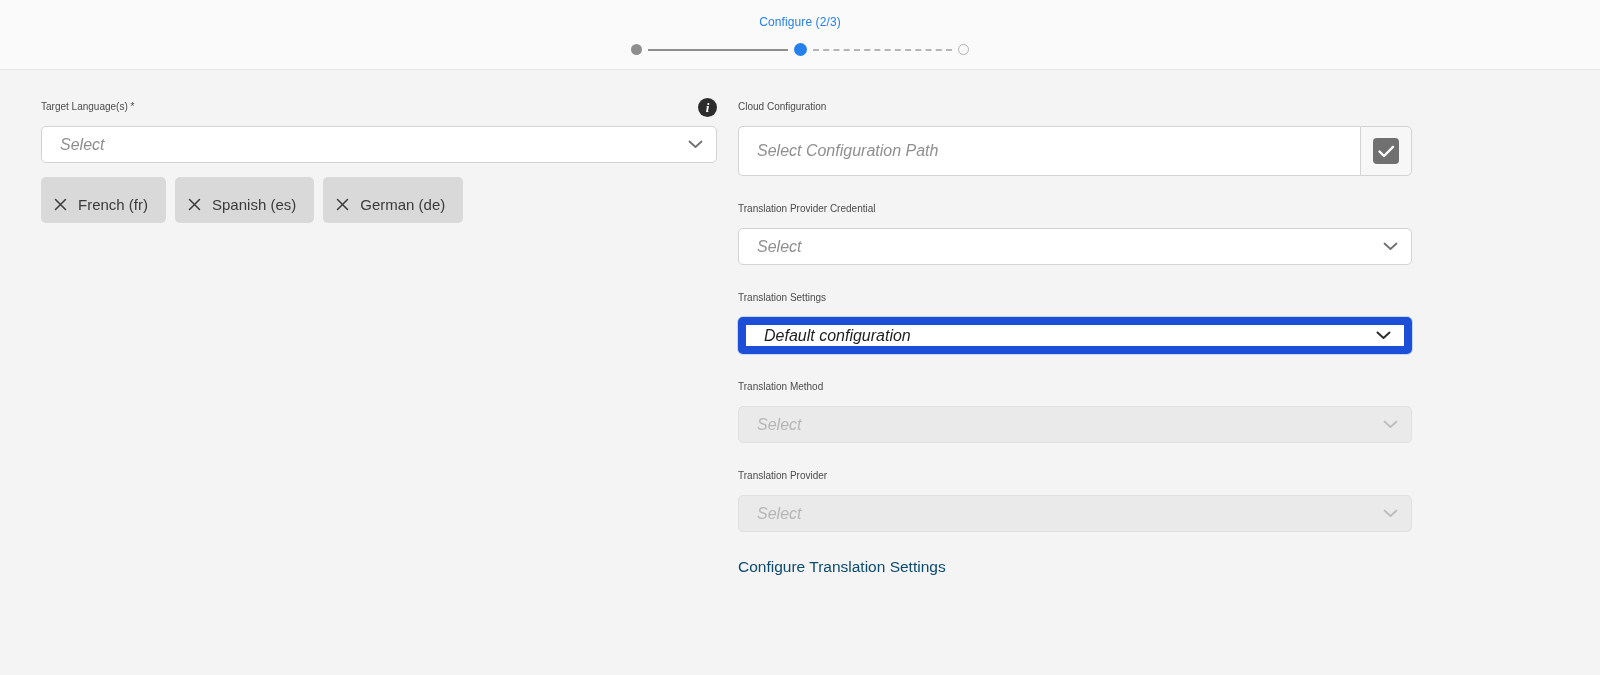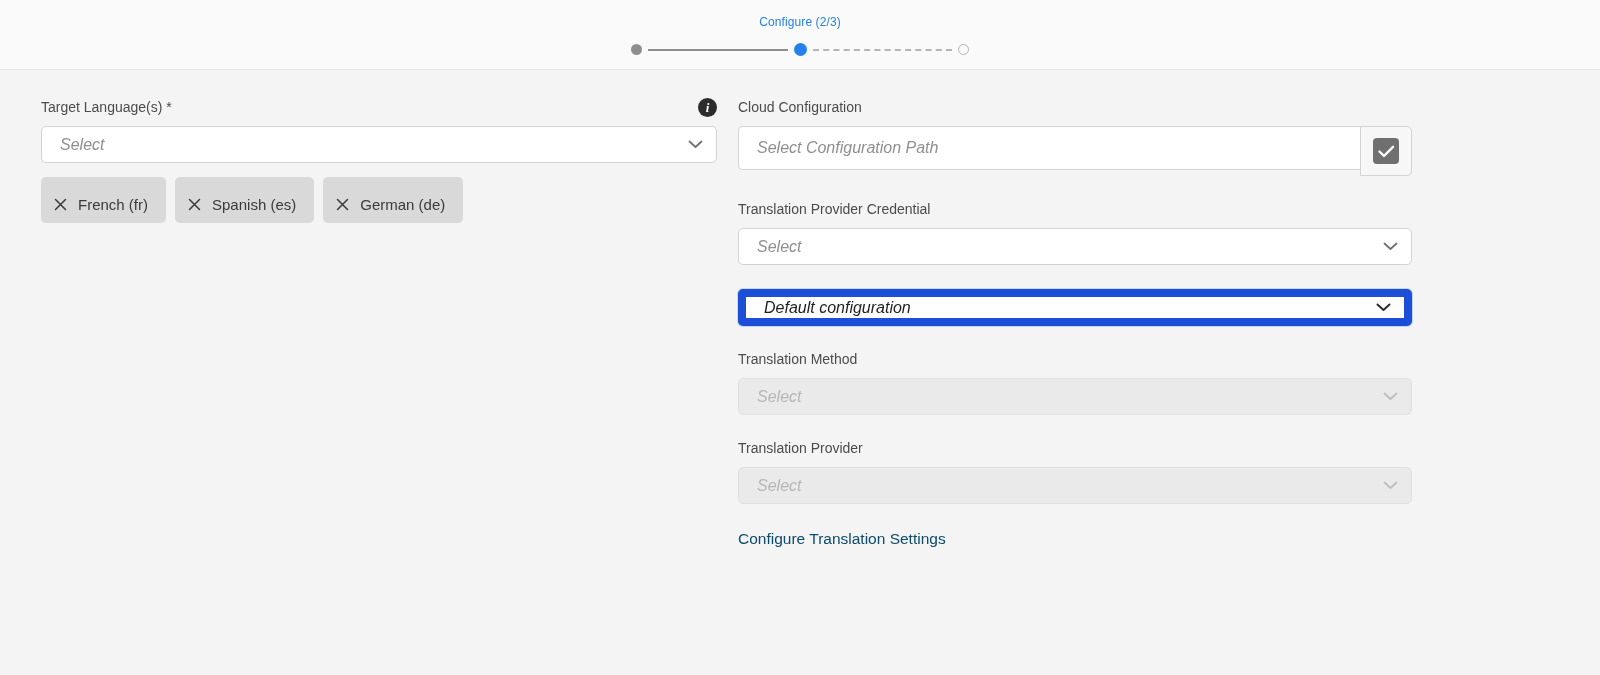--- a/index.html
+++ b/index.html
@@ -83,21 +83,21 @@
   .field-group { margin-bottom: 12px; }
 
   .field-label-row {
     display: flex;
     align-items: center;
     justify-content: space-between;
     margin-bottom: 10px;
     height: 18px;
   }
   .field-label {
-    font-size: 14px;
+    font-size: 10px;
     color: #4b4b4b;
     line-height: 18px;
   }
 
   .info-icon {
     width: 19px;
     height: 19px;
     border-radius: 50%;
     background: #2c2c2c;
     display: inline-flex;
@@ -159,21 +159,21 @@
   .control.focused .chev svg path { stroke: #2c2c2c; }
   .control.disabled .chev svg path { stroke: #bdbdbd; }
 
   
   .path-row {
     display: flex;
     align-items: stretch;
   }
   .path-input {
     flex: 1 1 auto;
-    height: 44px;
+    height: 50px;
     background: #ffffff;
     border: 1px solid #d3d3d3;
     border-right: none;
     border-radius: 5px 0 0 5px;
     box-sizing: border-box;
     display: flex;
     align-items: center;
     padding-left: 18px;
     font-size: 16px;
     color: #8f8f8f;
@@ -338,20 +338,23 @@
             <path d="M1.5 1.5 L7.5 7 L13.5 1.5" stroke-width="1.8" stroke-linecap="round" stroke-linejoin="round"></path>
           </svg>
         </span>
       </div>
     </div>
 
     <div class="spacer-sm"></div>
 
     
     <div class="field-group">
+      <div class="field-label-row">
+        <span class="field-label">Translation Settings</span>
+      </div>
       <div class="control focused">
         <span class="value">Default configuration</span>
         <span class="chev">
           <svg width="15" height="9" viewBox="0 0 15 9" fill="none">
             <path d="M1.5 1.5 L7.5 7 L13.5 1.5" stroke-width="2" stroke-linecap="round" stroke-linejoin="round"></path>
           </svg>
         </span>
       </div>
     </div>
 

